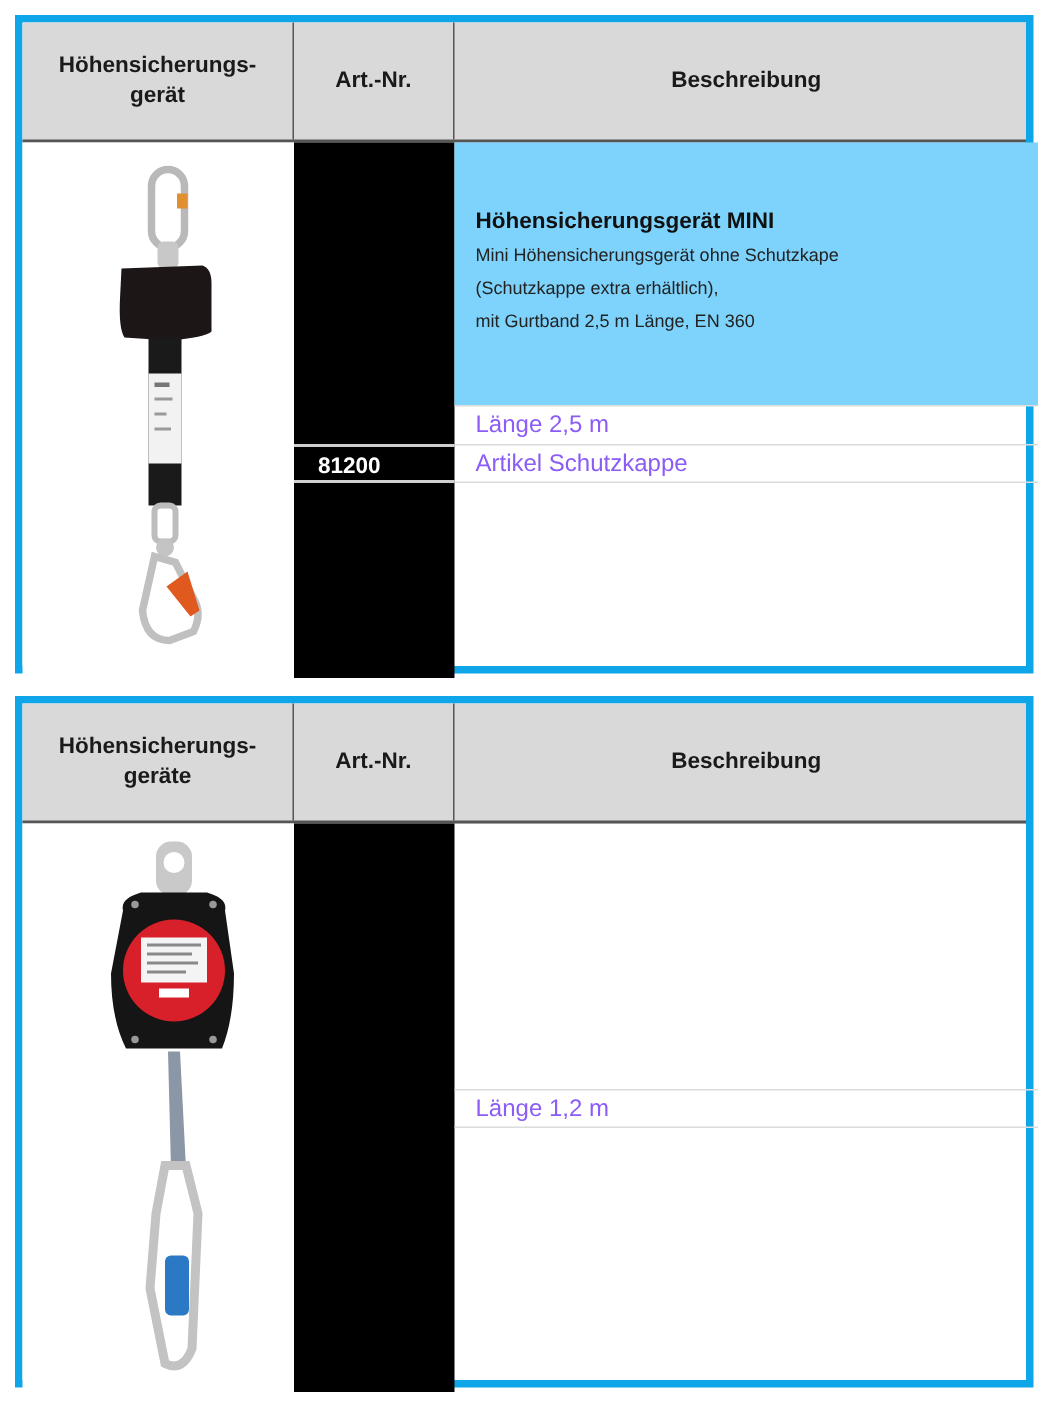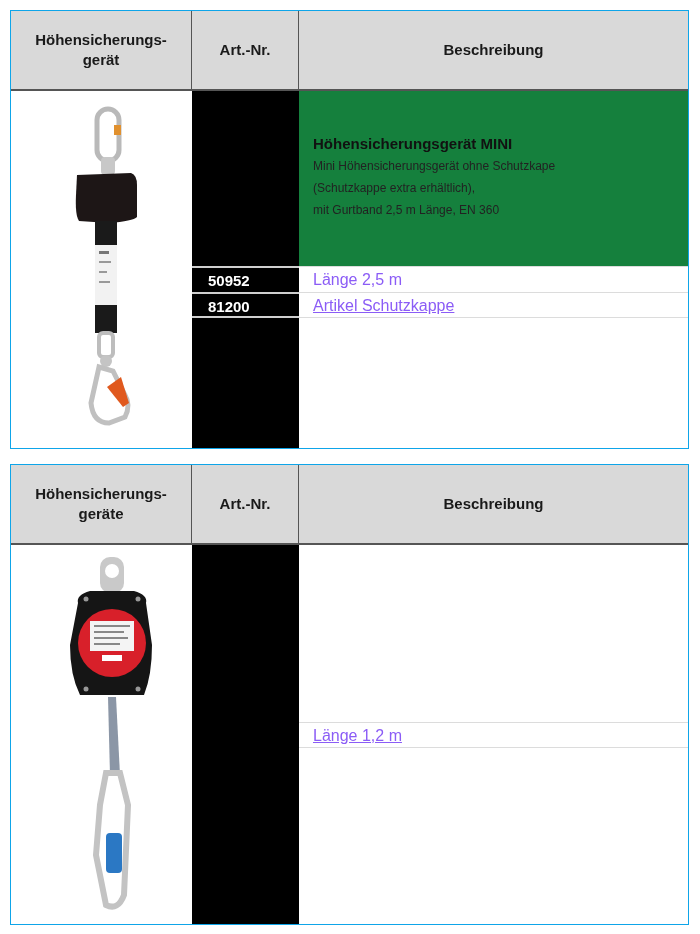--- a/index.html
+++ b/index.html
@@ -1,32 +1,32 @@
 <!DOCTYPE html>
 <html><head>
 <meta charset="utf-8">
 <style>
   html, body { margin:0; padding:0; background:#ffffff; }
   body { width:700px; height:934px; position:relative; font-family:"Liberation Sans", sans-serif; color:#1a1a1a; overflow:hidden; }
-  .tbl { position:absolute; left:10px; width:679px; border:1px solid #0ea5e9; box-sizing:border-box; background:#fff; }
+  .tbl { position:absolute; left:10px; width:679px; border:5px solid #0ea5e9; box-sizing:border-box; background:#fff; }
   .hdr { position:absolute; left:0; top:0; height:80px; width:100%; background:#d9d9d9; border-bottom:2px solid #555; box-sizing:border-box; }
   .hcell { position:absolute; top:0; height:78px; display:flex; align-items:center; justify-content:center; text-align:center; font-weight:bold; font-size:15px; line-height:20px; color:#1a1a1a; box-sizing:border-box; }
   .h1 { left:0; width:181px; border-right:1px solid #555; }
   .h2 { left:181px; width:107px; border-right:1px solid #555; }
   .h3 { left:288px; width:389px; }
   .imgcell { position:absolute; left:0; width:181px; background:#fff; }
   .artcol { position:absolute; left:181px; width:107px; background:#000; }
-  .desc { position:absolute; left:288px; width:389px; background:#15803d; }
+  .desc { position:absolute; left:288px; width:389px; background:#7dd3fc; }
   .desc-title { font-weight:bold; font-size:15px; line-height:22px; color:#111; }
   .desc-text { font-size:12px; line-height:22px; color:#222; white-space:pre-line; }
   .row { position:absolute; left:181px; width:496px; height:26px; }
   .row .art { position:absolute; left:0; top:0; width:107px; height:26px; color:#fff; font-weight:bold; font-size:15px; line-height:26px; padding-left:16px; box-sizing:border-box; border-top:2px solid #cfcfcf; }
   .row .val { position:absolute; left:107px; top:0; width:389px; height:26px; font-size:16px; line-height:26px; padding-left:14px; box-sizing:border-box; border-top:1px solid #dcdcdc; color:#8b5cf6; }
   .row.last .art { border-bottom:2px solid #cfcfcf; }
-  .row.last .val { border-bottom:1px solid #dcdcdc;text-decoration:underline; }
+  .row.last .val { border-bottom:1px solid #dcdcdc; }
   svg { display:block; }
 </style>
 </head>
 <body>
 
 <div class="tbl" style="top:10px;height:439px;">
   <div class="hdr">
     <div class="hcell h1">
         <span style="white-space:pre-line;">Höhensicherungs-
 gerät</span>
@@ -67,21 +67,20 @@
   <div class="desc" style="top:80px;height:175px;">
     <div style="position:absolute;left:14px;top:42px;width:370px;">
       <div class="desc-title">Höhensicherungsgerät MINI</div>
       <div class="desc-text">Mini Höhensicherungsgerät ohne Schutzkape
 (Schutzkappe extra erhältlich),
 mit Gurtband 2,5 m Länge, EN 360</div>
     </div>
   </div>
 
   <div class="row" style="top:255px;">
-    <div class="art">50952</div>
     <div class="val">Länge  2,5 m</div>
   </div>
   <div class="row last" style="top:281px;">
     <div class="art">81200</div>
     <div class="val">Artikel Schutzkappe</div>
   </div>
 </div>
 
 <div class="tbl" style="top:464px;height:461px;">
   <div class="hdr">

